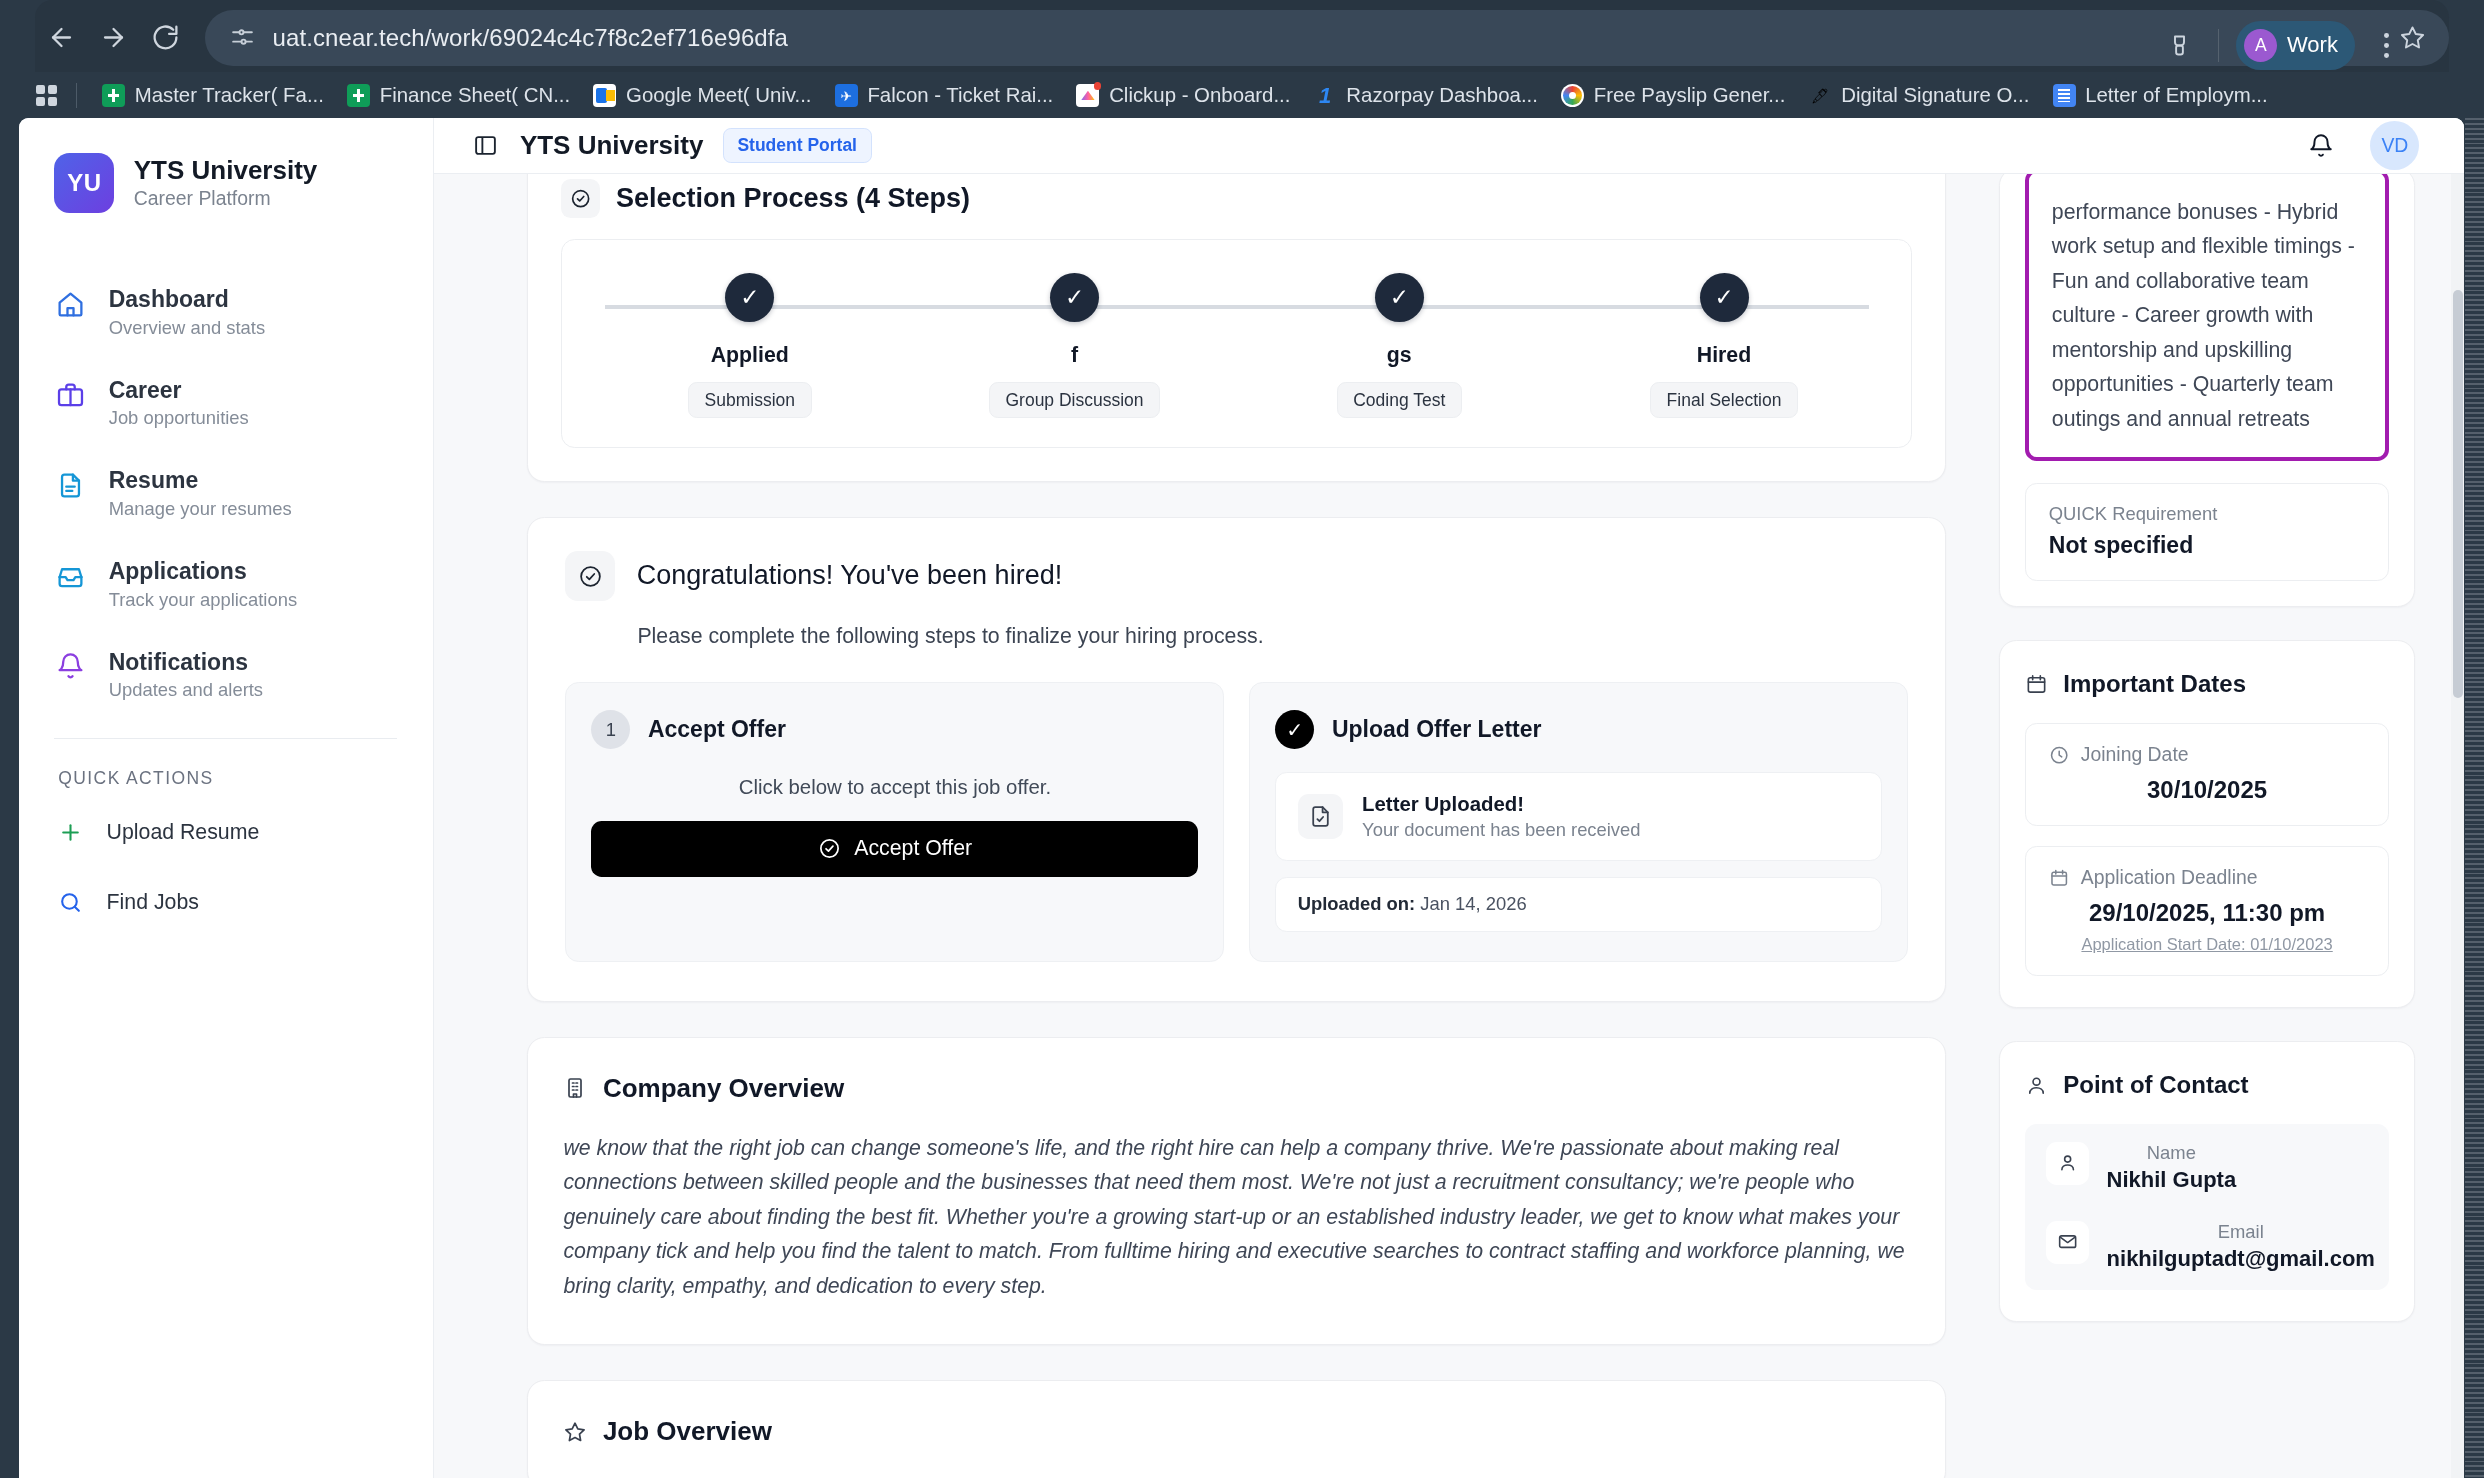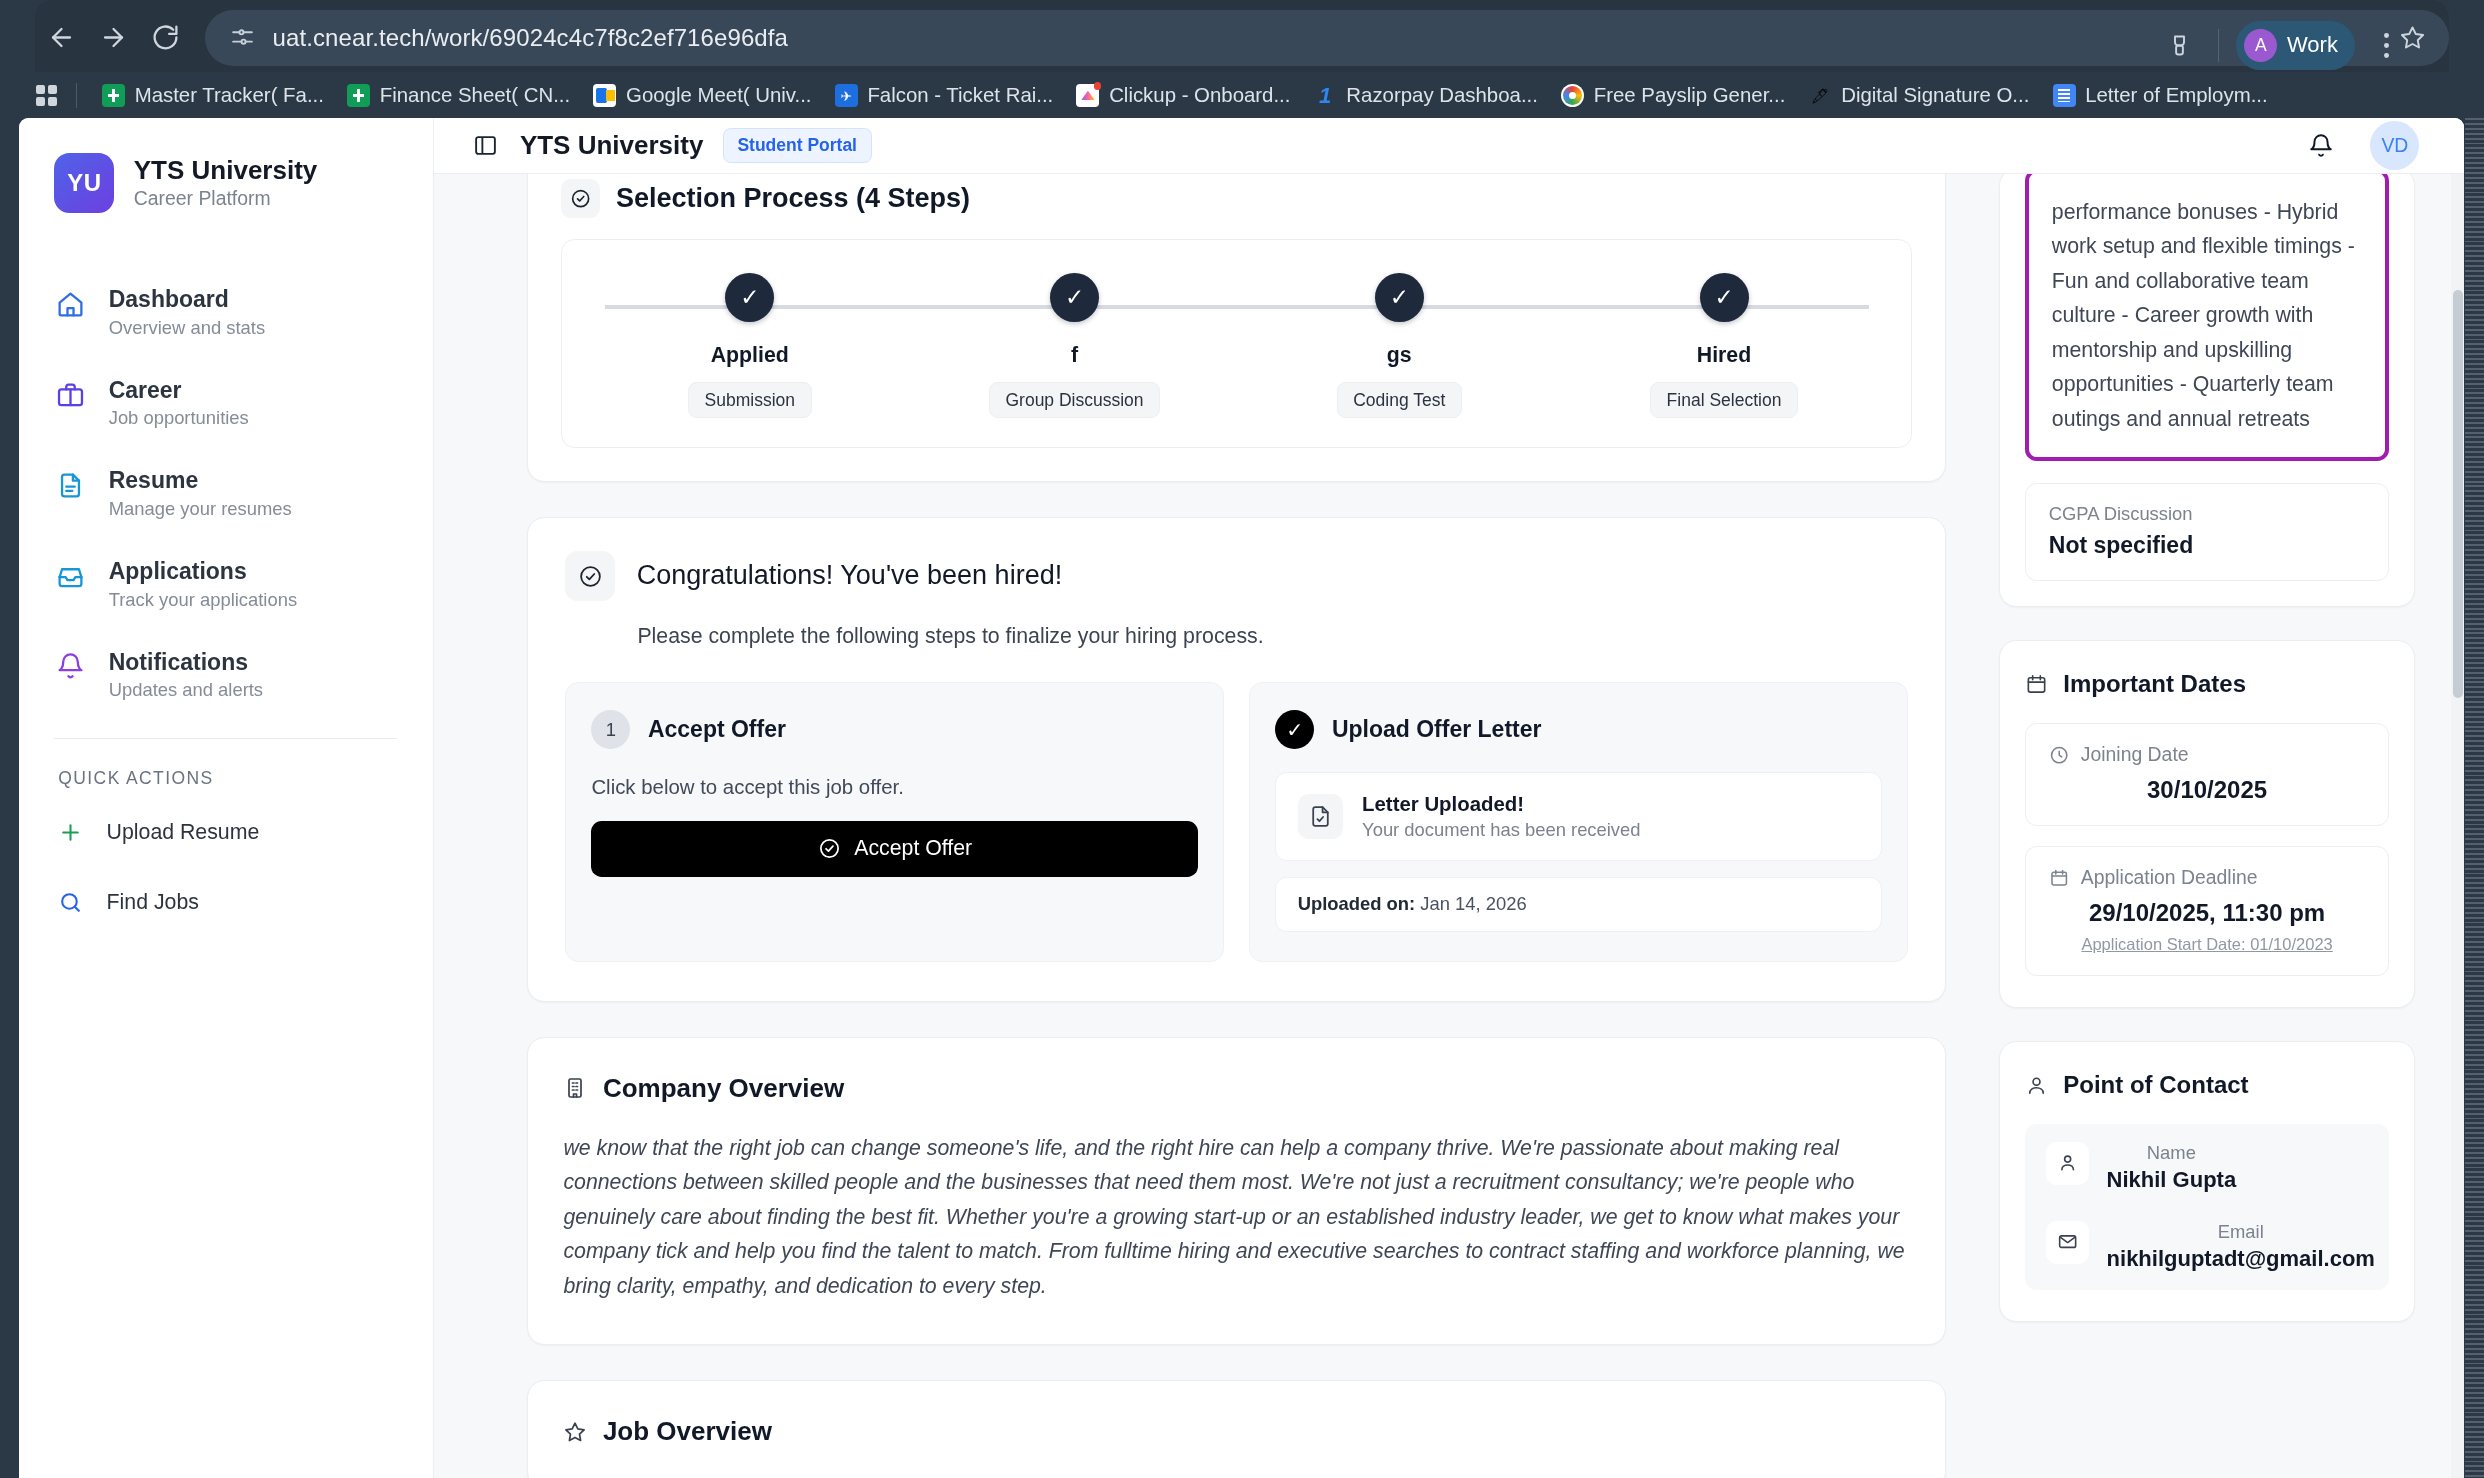--- a/index.html
+++ b/index.html
@@ -204,21 +204,21 @@
   .cg-panel-head { display:flex; align-items:center; gap: 17.5px;}
   .num-badge {
     width: 39px;height:39px;border-radius:50%;background:#dfe2e8;color:#3a4250;
     display:flex;align-items:center;justify-content:center;font-size:18.4px;font-weight:500;flex:0 0 39px;
   }
   .chk-badge {
     width: 39px;height:39px;border-radius:50%;background:#000;color:#fff;
     display:flex;align-items:center;justify-content:center;font-size:20.4px;flex:0 0 39px;
   }
   .cg-panel-title { font-size: 23px; font-weight: bold; color:#111827;}
-  .cg-panel-text { font-size: 20.4px; color:#414a58; margin-top: 27px;}
+  .cg-panel-text { font-size: 20.4px; color:#414a58; margin-top: 27px; text-align: center;}
   .btn-accept {
     margin-top: 21.3px; width: 100%; height: 56px;
     background:#000; color:#fff; border:none; border-radius: 10.7px;
     display:flex; align-items:center; justify-content:center; gap: 13.6px;
     font-size: 21.3px; font-family:inherit; cursor:pointer;
   }
   .up-box { background:#fff; border:1px solid #eef0f3; border-radius: 11.6px; margin-top: 23px; padding: 19.4px 21.3px; display:flex; align-items:center; gap:19.4px;}
   .up-ico { width:45px;height:45px;border-radius:10.7px;background:#f4f5f7;display:flex;align-items:center;justify-content:center;flex:0 0 45px;color:#3a4250;}
   .up-t1 { font-size: 20.4px; font-weight:bold; color:#111827;}
   .up-t2 { font-size: 18.4px; color:#7b838f; margin-top:2.9px;}
@@ -637,21 +637,21 @@
           </section>
         </div>
 
         <div class="col-side">
 
           <section class="rs-card rs-top">
             <div class="rs-inner-box">
               <p class="rs-benefit-text">performance bonuses - Hybrid work setup and flexible timings - Fun and collaborative team culture - Career growth with mentorship and upskilling opportunities - Quarterly team outings and annual retreats</p>
             </div>
             <div class="rs-kv">
-              <div class="rs-k">CGPA Discussion</div>
+              <div class="rs-k">QUICK Requirement</div>
               <div class="rs-v">Not specified</div>
             </div>
           </section>
 
           <section class="rs-card rs-sec">
             <div class="rs-sec-head">
               <span style="display:flex;color:#39414f">
                 <svg width="23" height="23" viewBox="0 0 24 24" fill="none" stroke="currentColor" stroke-width="1.7" stroke-linecap="round" stroke-linejoin="round">
                     <rect x="3.5" y="5" width="17" height="15" rx="2"></rect>
                     <path d="M8 3v4M16 3v4M3.5 9.5h17"></path>

